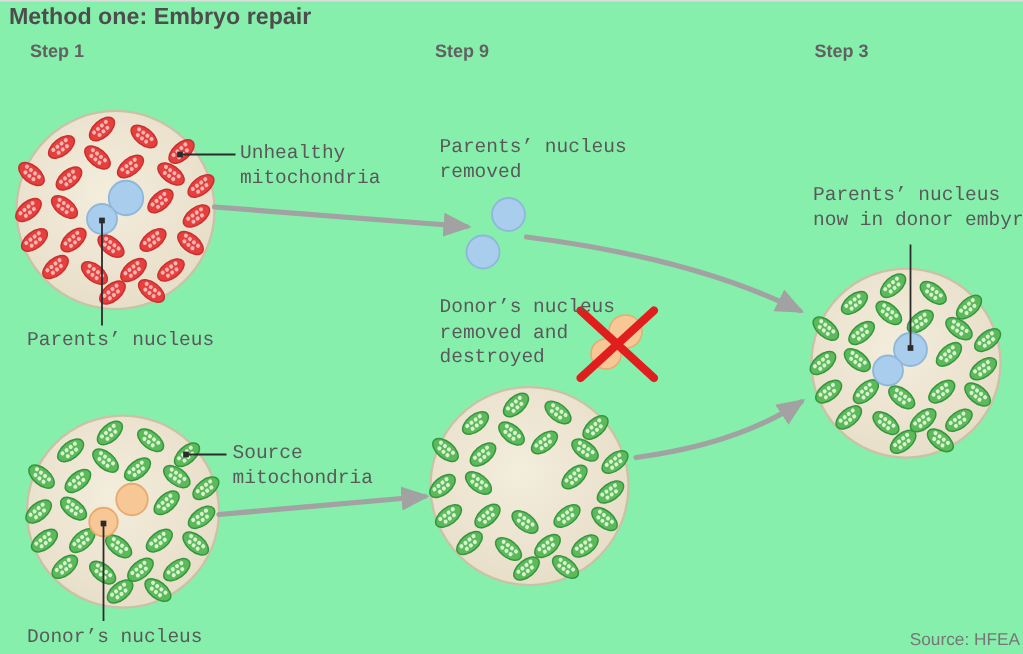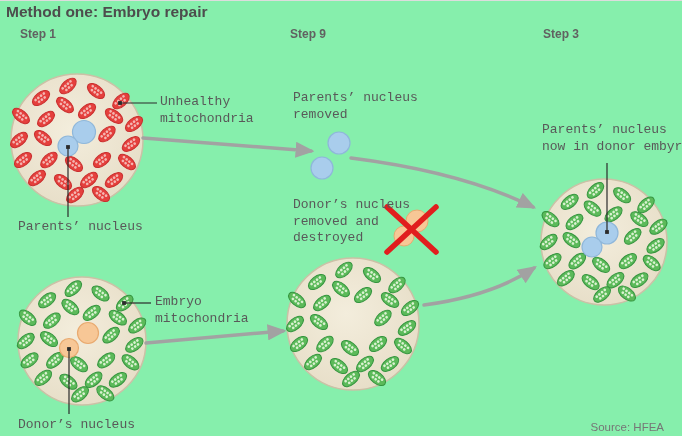--- a/index.html
+++ b/index.html
@@ -17,21 +17,21 @@
     font-size:12px; font-weight:bold; color:#616161;text-align:right;
   }
   .sub-heading {
     position:absolute; font-size:13px; font-weight:bold; color:#4d4d4d;
   }
   .annot {
     position:absolute; font-size:13px; color:#595959;
     line-height:16.5px; white-space:pre-line;font-family:Liberation Mono, monospace;
   }
   .source {
-    position:absolute; right:18px; top:421px;
+    position:absolute; right:2px; top:421px;
     font-size:11.5px; color:#767676;
   }
   svg.diagram { position:absolute; left:0; top:0; }
 </style>
 </head>
 <body>
 
 <div class="stage">
   <div class="top-rule"></div>
 
@@ -1105,21 +1105,21 @@
   <h1 class="title">Method one: Embryo repair</h1>
 
   <div class="step-label" style="left:20px">Step 1</div>
   <div class="step-label" style="left:290px">Step 9</div>
   <div class="step-label" style="left:543px">Step 3</div>
 
 
   <div class="annot" style="left:160px; top:94px;  width:110px">Unhealthy
 mitochondria</div>
   <div class="annot" style="left:18px;  top:219px; width:130px">Parents’ nucleus</div>
-  <div class="annot" style="left:155px; top:294px; width:110px">Embryo
+  <div class="annot" style="left:155px; top:294px; width:110px">Source
 mitochondria</div>
   <div class="annot" style="left:18px;  top:417px; width:130px">Donor’s nucleus</div>
   <div class="annot" style="left:293px; top:90px;  width:130px">Parents’ nucleus
 removed</div>
   <div class="annot" style="left:293px; top:197px; width:120px">Donor’s nucleus
 removed and
 destroyed</div>
   <div class="annot" style="left:542px; top:122px; width:150px">Parents’ nucleus
 now in donor embyro</div>
 

